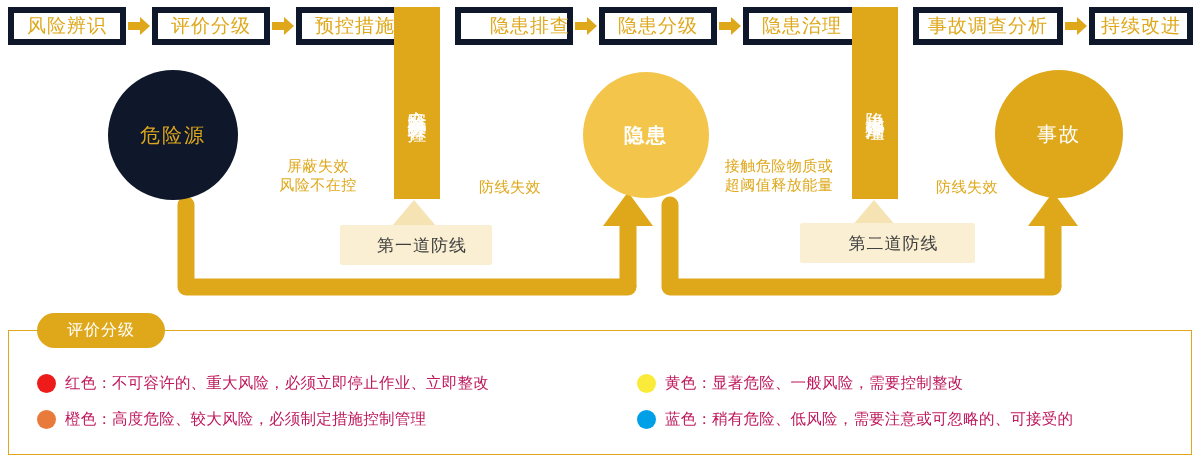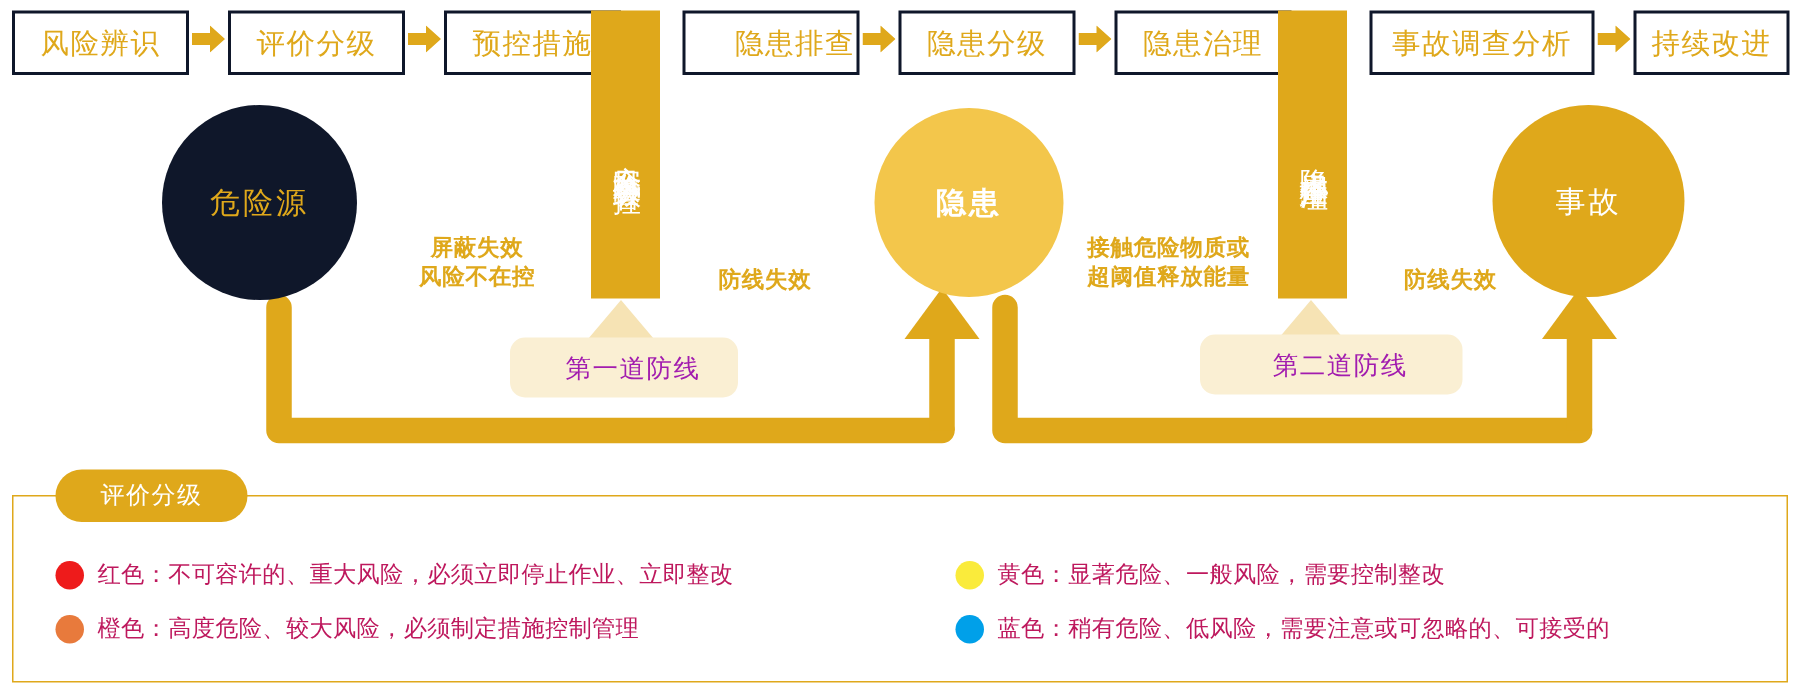--- a/index.html
+++ b/index.html
@@ -7,28 +7,28 @@
     width: 1200px; height: 463px;
     background: #ffffff;
     font-family: "Liberation Sans", "DejaVu Sans", sans-serif;
     overflow: hidden;
   }
   #stage { position: relative; width: 1200px; height: 463px; }
 
   
   .flow-box {
     position: absolute;
-    border: 2px solid #0f172a;
+    border: 6px solid #0f172a;
     background: #ffffff;
     color: #DFA81B;
     font-size: 19px;
     font-weight: 500;
     letter-spacing: 1px;
     display: flex; align-items: center; justify-content: center;
-    height: 43px; top: 7px;
+    height: 38px; top: 7px;
     white-space: nowrap;
   }
   .flow-arrow {
     position: absolute; top: 17px; width: 22px; height: 18px;
     color: #DFA81B;
   }
   .flow-arrow svg { display: block; }
 
   
   .vbar {
@@ -50,37 +50,37 @@
     border-radius: 50%;
     display: flex; align-items: center; justify-content: center;
     font-size: 20px; letter-spacing: 2px;
   }
 
   
   .caption {
     position: absolute;
     color: #DFA81B;
     font-size: 15px;
-    font-weight: 700;
+    font-weight: 400;
     line-height: 19px;
     text-align: center;
     white-space: pre-line;
     letter-spacing: 0.5px;
   }
 
   
   .defense-chip {
     position: absolute;
     background: #FAEFD3;
-    color: #a21caf;
+    color: #404040;
     font-size: 17px;
     letter-spacing: 1px;
     display: flex; align-items: center; justify-content: center;
     height: 40px;
-    border-radius: 10px;
+    border-radius: 2px;
     z-index: 3;
     padding-left: 12px;
   }
 
   
   #connectors { position: absolute; left: 0; top: 0; width: 1200px; height: 463px; }
 
   
   #legend {
     position: absolute;

